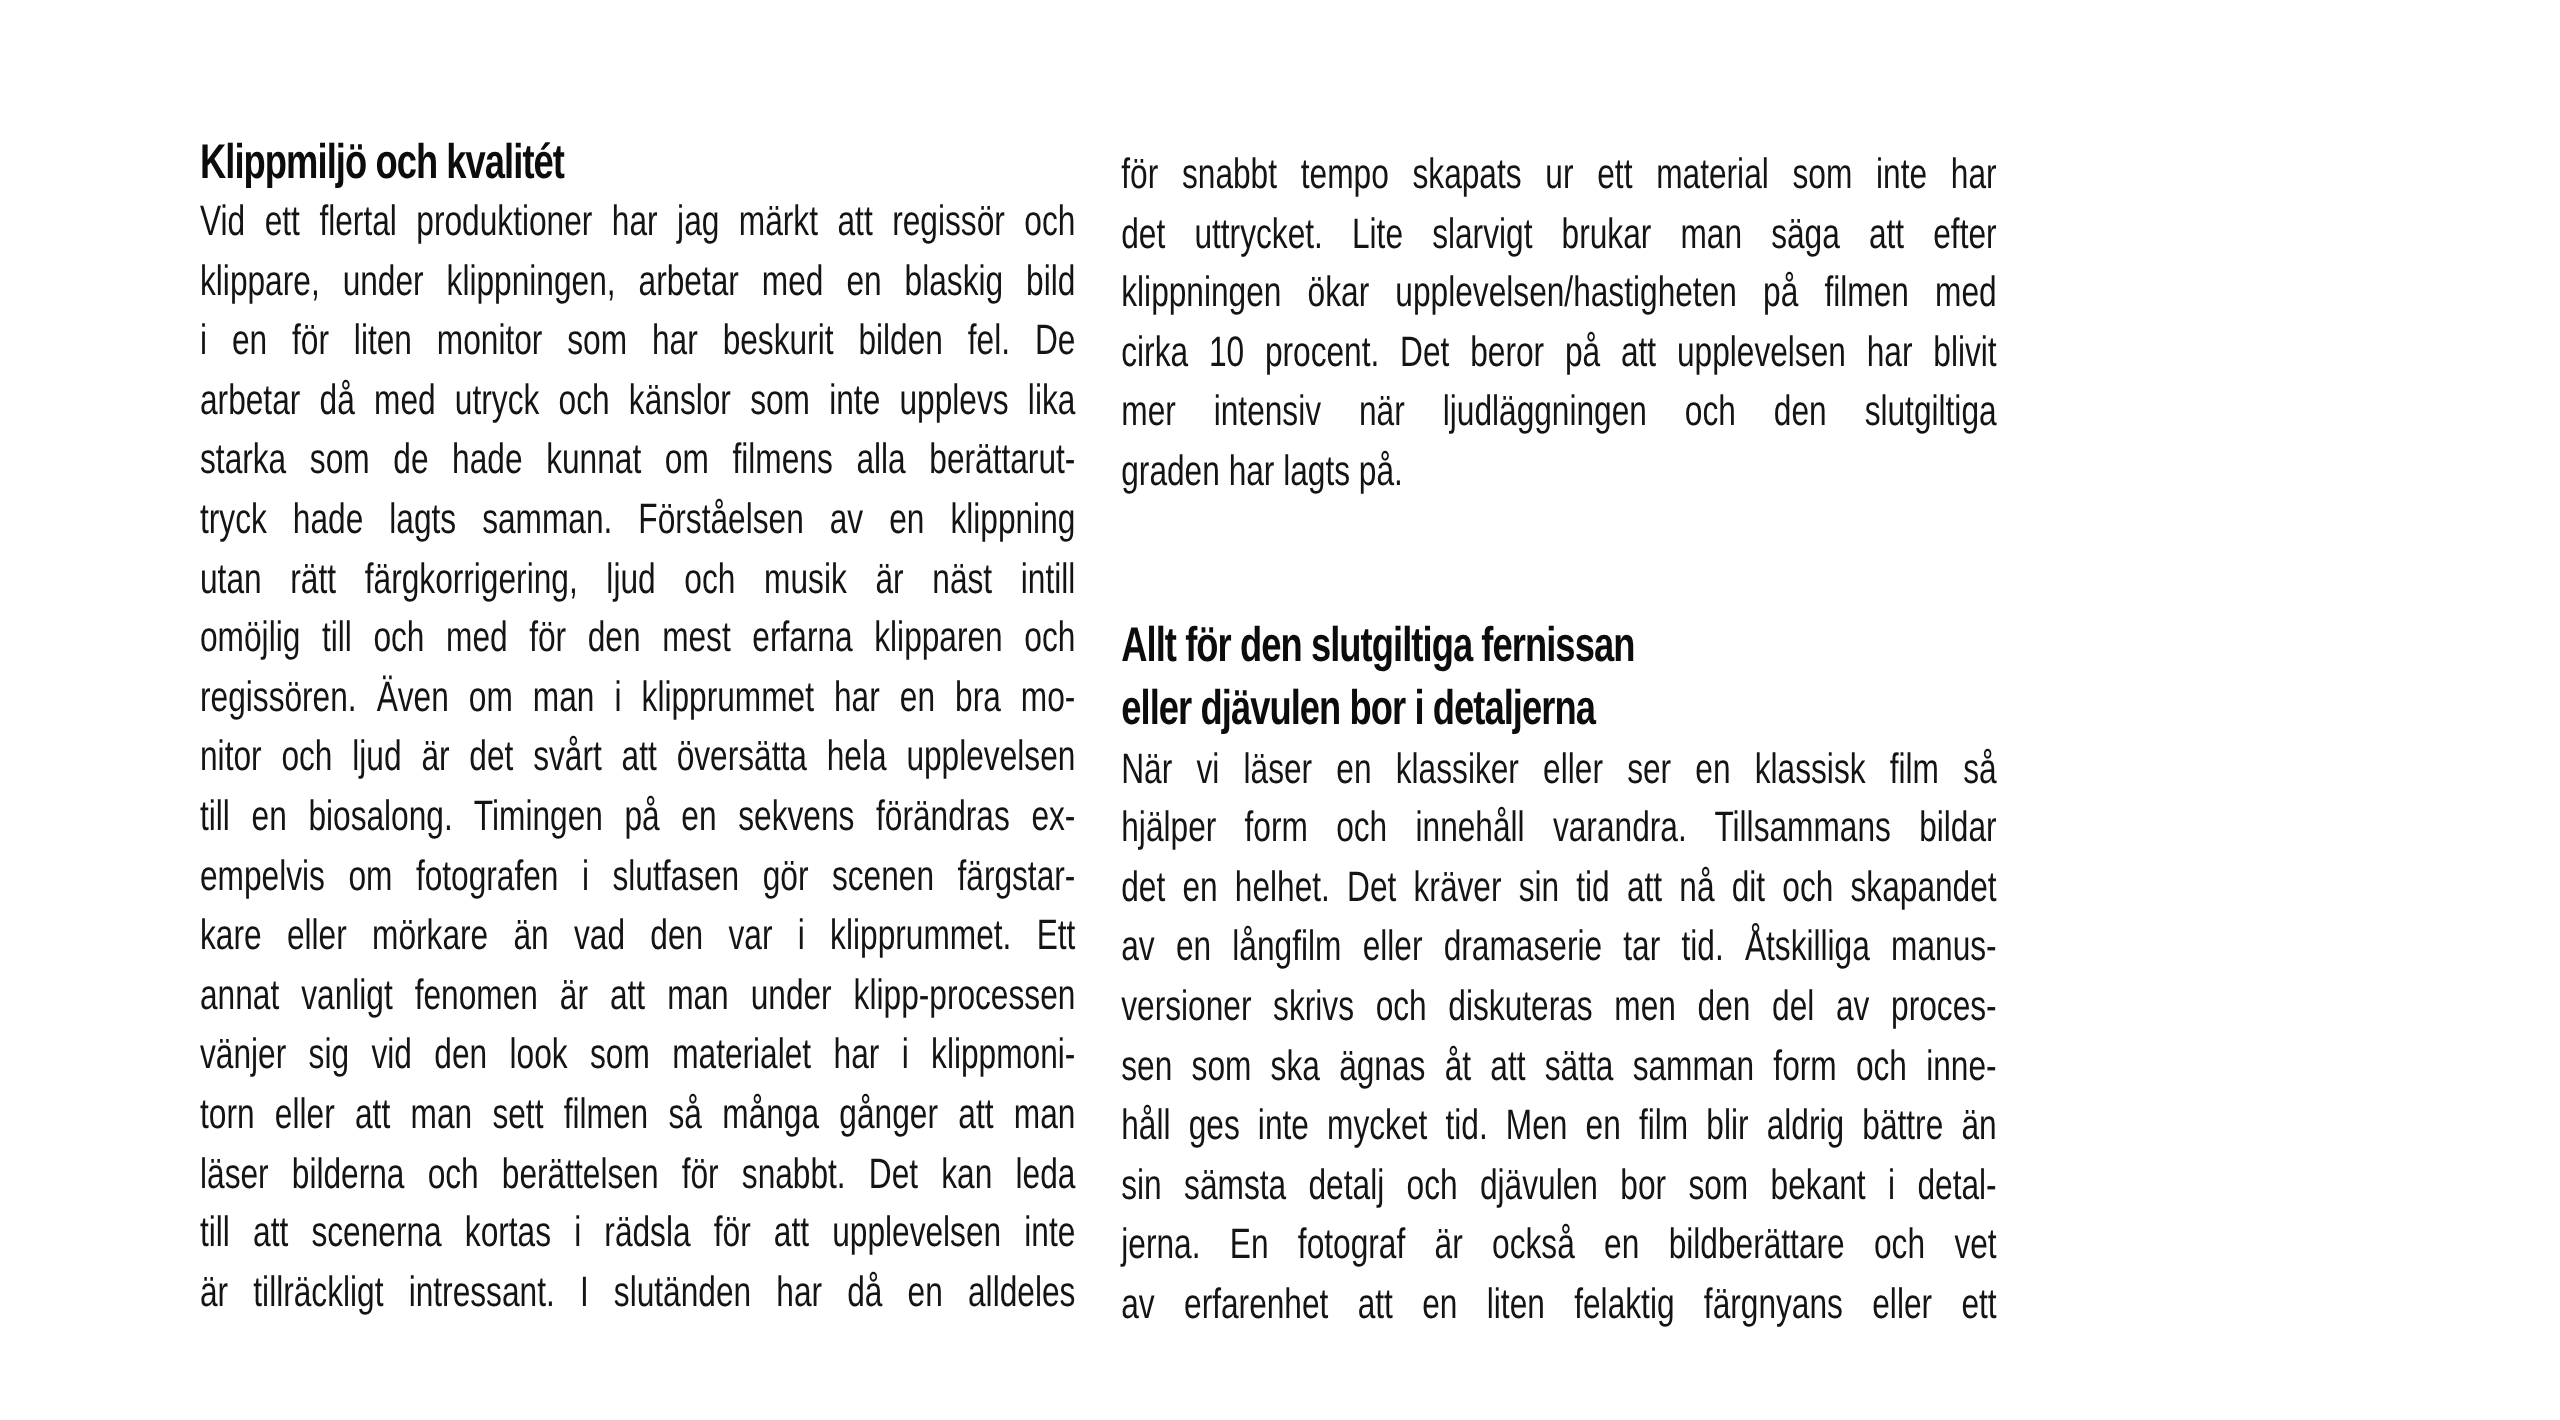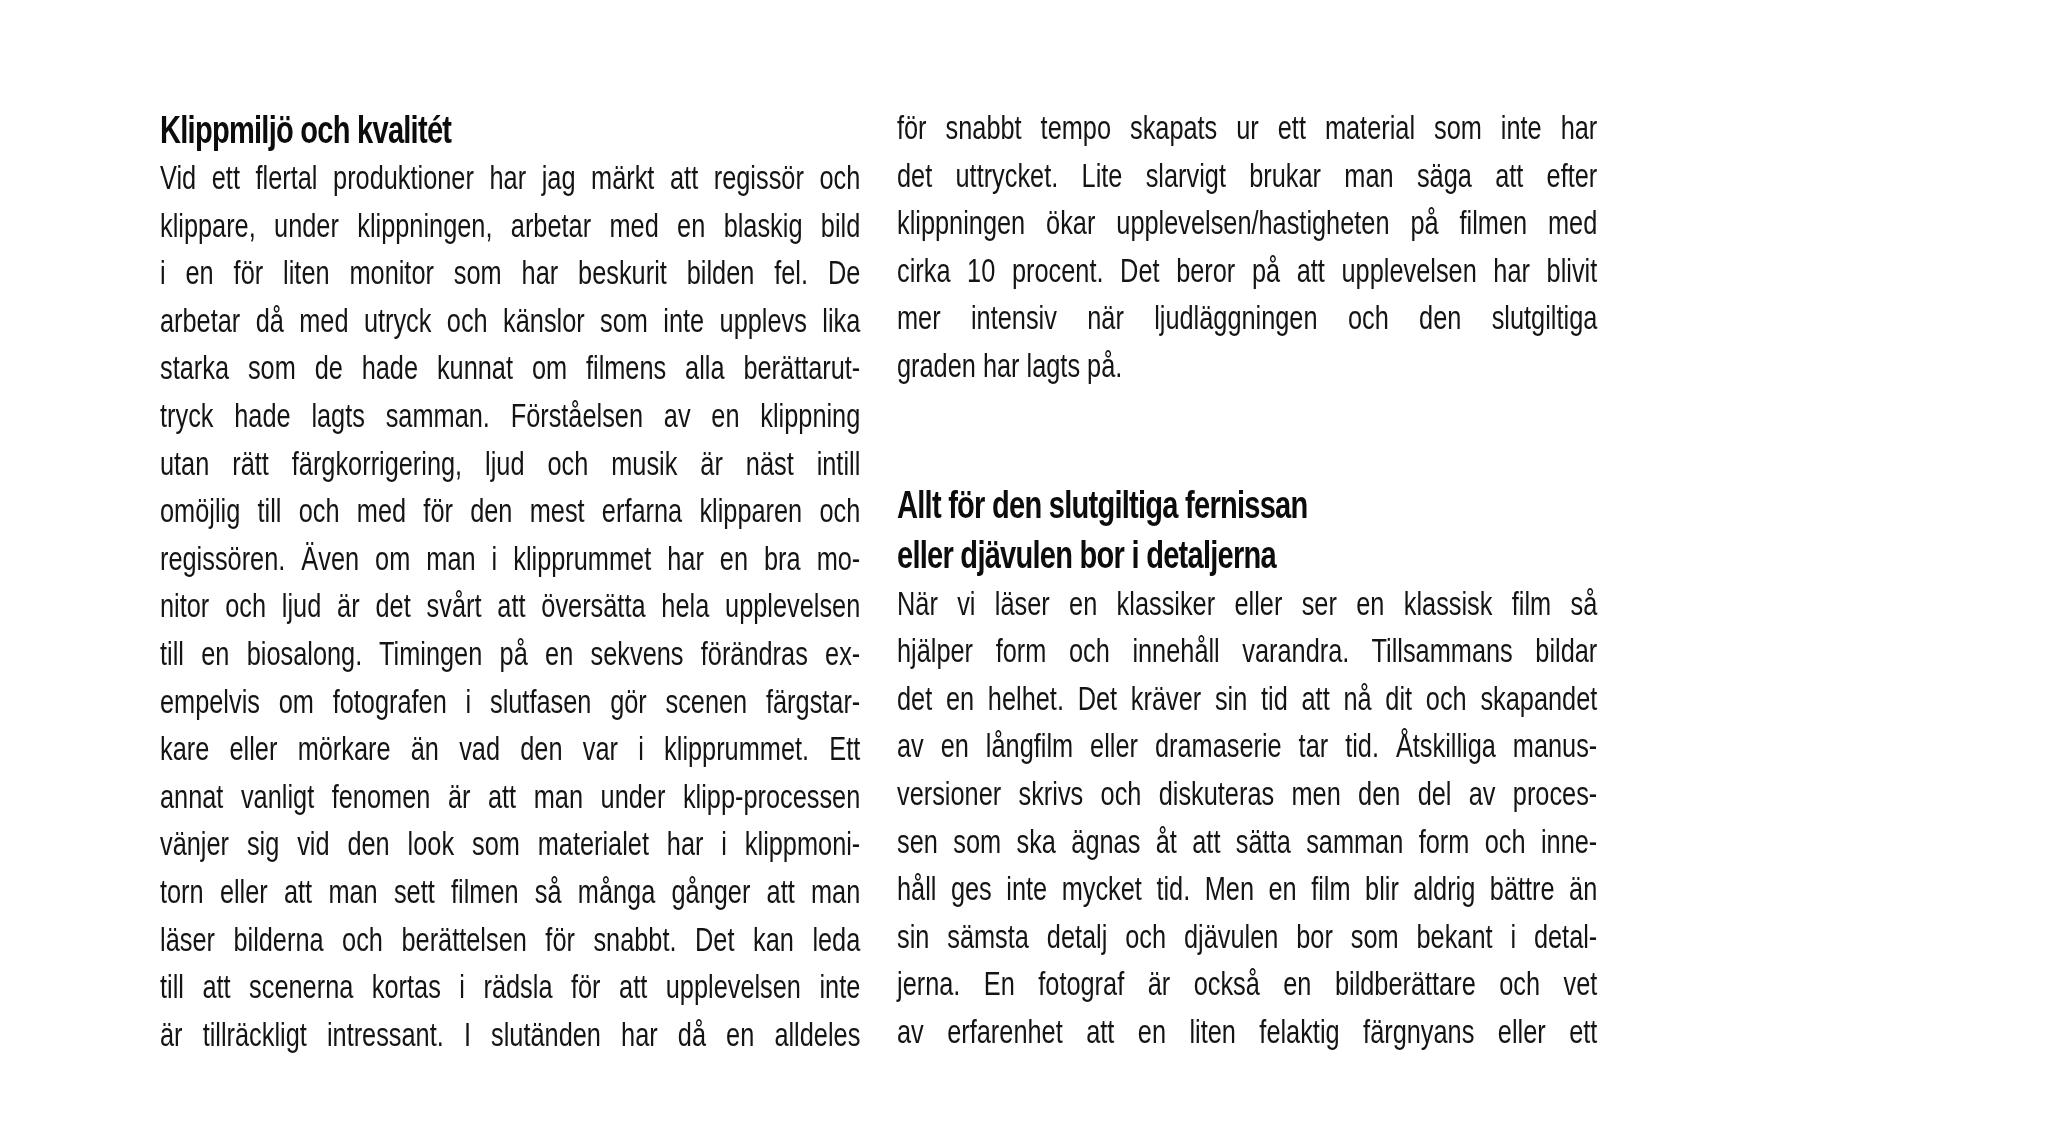--- a/index.html
+++ b/index.html
@@ -18,21 +18,21 @@
     position: relative;
     width: 2048px;
     height: 1136px;
     background: #ffffff;
     border-radius: 25px;
   }
   .col {
     position: absolute;
   }
   .col-left  { left: 160px; top: 106px; }
-  .col-right { left: 897px; top: 104px; }
+  .col-right { left: 897px; top: 116px; }
   
   .col-inner {
     width: 940px;
     transform: scaleX(0.745);
     transform-origin: 0 0;
   }
   .heading {
     font-weight: bold;
     font-size: 39px;
     line-height: 48px;

